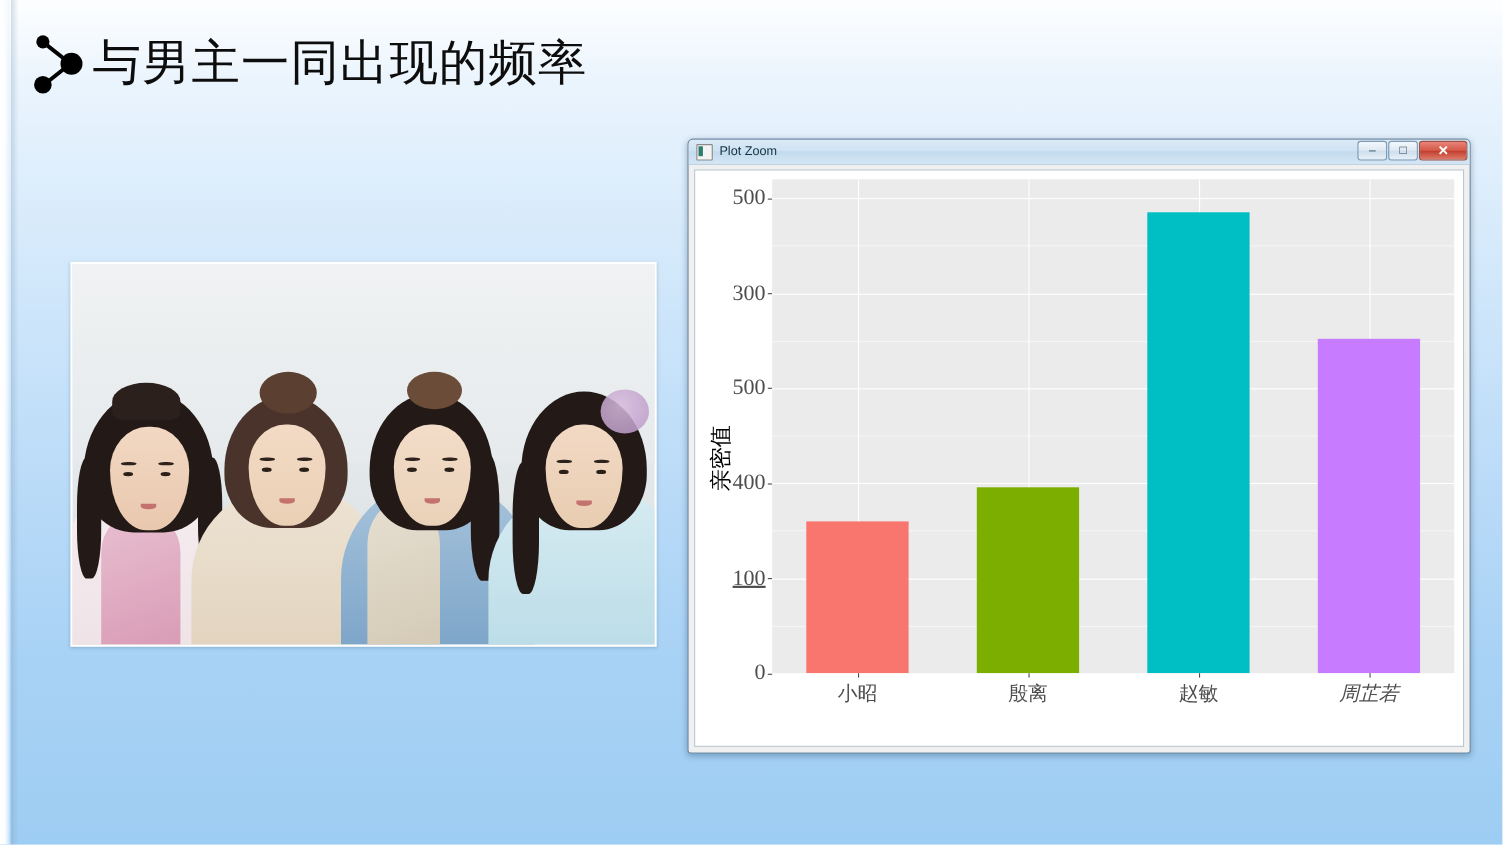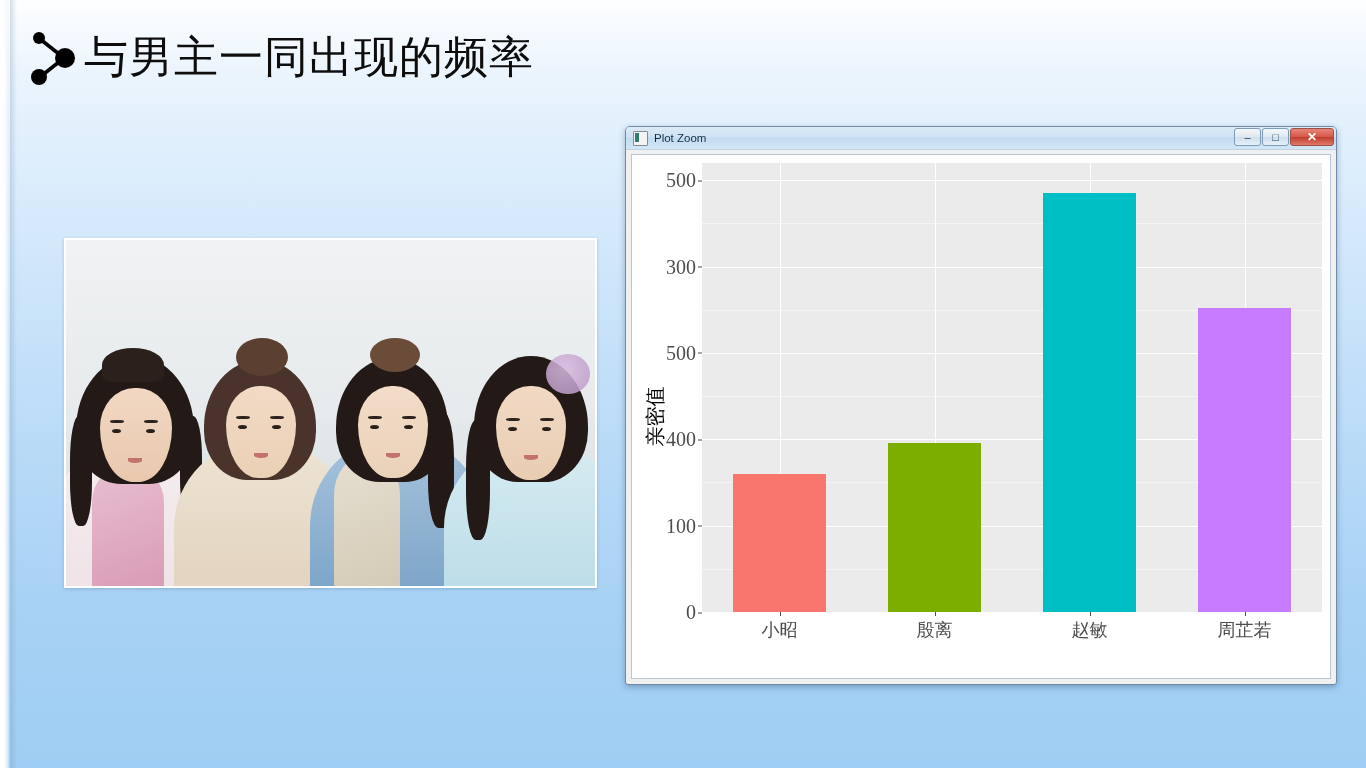--- a/index.html
+++ b/index.html
@@ -228,21 +228,21 @@
 
     <div id="win-body">
       <div id="chart">
 
         <div id="ylab">
           <span>亲密值</span>
         </div>
 
         <div id="ytick-col">
             <div class="ytick" style="top: calc(100% - 66px);">0</div>
-            <div class="ytick" style="top: calc(80.7692% - 51.7692px);">100</div>
+            <div class="ytick" style="top: calc(80.7692% - 51.7692px); text-decoration: underline;">100</div>
             <div class="ytick" style="top: calc(61.5385% - 37.5385px);">400</div>
             <div class="ytick" style="top: calc(42.3077% - 23.3077px);">500</div>
             <div class="ytick" style="top: calc(23.0769% - 9.07692px);">300</div>
             <div class="ytick" style="top: calc(3.84615% + 5.15385px); text-align: center;">500</div>
           </div>
 
         <div id="panel">
             <div class="gridline minor" style="top: 90.3846%;"></div>
             <div class="gridline minor" style="top: 71.1538%;"></div>
             <div class="gridline minor" style="top: 51.9231%;"></div>
@@ -264,20 +264,20 @@
           </div>
 
         <div id="xaxis">
             <div class="xtick-mark" style="left: 12.5%;"></div>
             <div class="xtick-label" style="left: 12.5%;">小昭</div>
             <div class="xtick-mark" style="left: 37.5%;"></div>
             <div class="xtick-label" style="left: 37.5%;">殷离</div>
             <div class="xtick-mark" style="left: 62.5%;"></div>
             <div class="xtick-label" style="left: 62.5%; font-family: Liberation Serif, serif;">赵敏</div>
             <div class="xtick-mark" style="left: 87.5%;"></div>
-            <div class="xtick-label" style="left: 87.5%;">周芷若</div>
+            <div class="xtick-label" style="left: 87.5%; font-style: italic;">周芷若</div>
           </div>
 
       </div>
     </div>
   </div>
 
 </div>
 
 </body></html>

